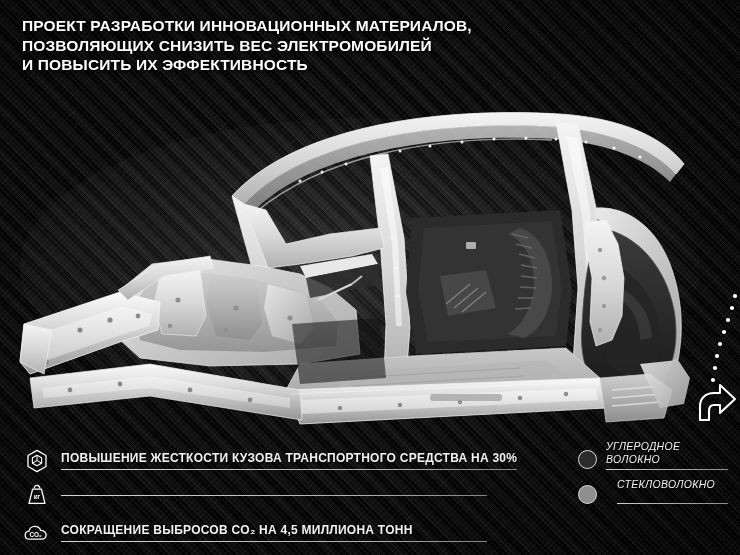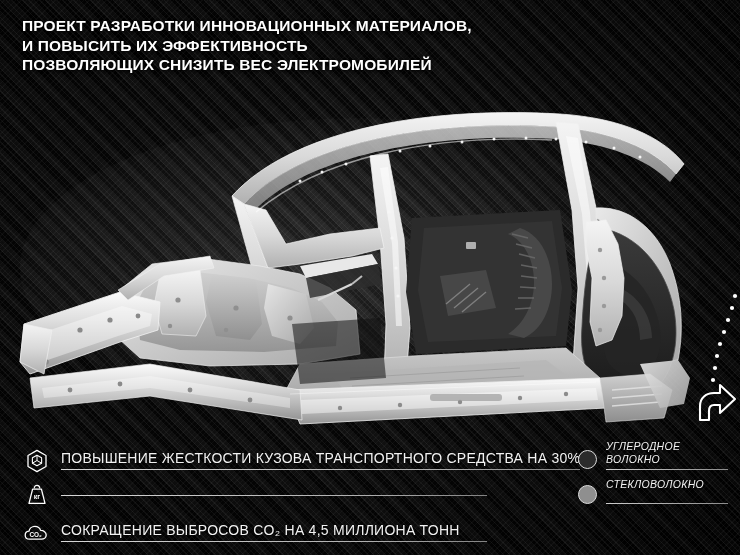--- a/index.html
+++ b/index.html
@@ -75,22 +75,22 @@
   .stat-icon svg{display:block;}
   .stat-body{
     position:relative;
     flex:1 1 auto;
     padding-left:9px;
     padding-bottom:5px;
   }
   .stat-text{
     display:block;
     color:#f2f2f2;
-    font-size:14px;
-    font-weight:normal;
+    font-size:12px;
+    font-weight:bold;
     letter-spacing:0.25px;
     line-height:13px;
     text-transform:uppercase;
     white-space:nowrap;
     text-shadow:0 1px 2px rgba(0,0,0,0.9);
   }
   .stat-rule{
     position:absolute;left:9px;right:0;bottom:0;
     height:1px;
     background:linear-gradient(to right,#e9e9e9 0%,#bdbdbd 72%,#8d8d8d 100%);
@@ -101,21 +101,21 @@
   #legend{
     position:absolute;left:578px;top:440px;width:150px;
     z-index:40;
   }
   .legend-row{
     position:relative;
     display:flex;align-items:center;
     margin-bottom:7px;
     font-style:italic;
   }
-  .legend-row:last-child{margin-bottom:0;}
+  .legend-row:last-child{margin-bottom:0;gap:11px;}
   .swatch{
     flex:0 0 19px;width:19px;height:19px;border-radius:50%;
     border:1.6px solid #dcdcdc;
     box-sizing:border-box;
     margin-top:8px;
   }
   .legend-body{
     position:relative;
     flex:1 1 auto;
     margin-left:9px;
@@ -144,22 +144,22 @@
   }
   #trail svg{display:block;}
 </style>
 </head>
 <body>
 
 <div id="stage">
 
   <div id="title">
     <span class="line">ПРОЕКТ РАЗРАБОТКИ ИННОВАЦИОННЫХ МАТЕРИАЛОВ,</span>
+    <span class="line">ПОЗВОЛЯЮЩИХ СНИЗИТЬ ВЕС ЭЛЕКТРОМОБИЛЕЙ</span>
     <span class="line">И ПОВЫСИТЬ ИХ ЭФФЕКТИВНОСТЬ</span>
-    <span class="line">ПОЗВОЛЯЮЩИХ СНИЗИТЬ ВЕС ЭЛЕКТРОМОБИЛЕЙ</span>
   </div>
 
   <div id="car">
     <svg viewBox="0 0 740 370" xmlns="http://www.w3.org/2000/svg" aria-hidden="true">
       <defs>
         <linearGradient id="gMetalA" x1="0" y1="0" x2="0" y2="1">
           <stop offset="0" stop-color="#f4f4f4"></stop>
           <stop offset="0.5" stop-color="#d8d8d8"></stop>
           <stop offset="1" stop-color="#b0b0b0"></stop>
         </linearGradient>

